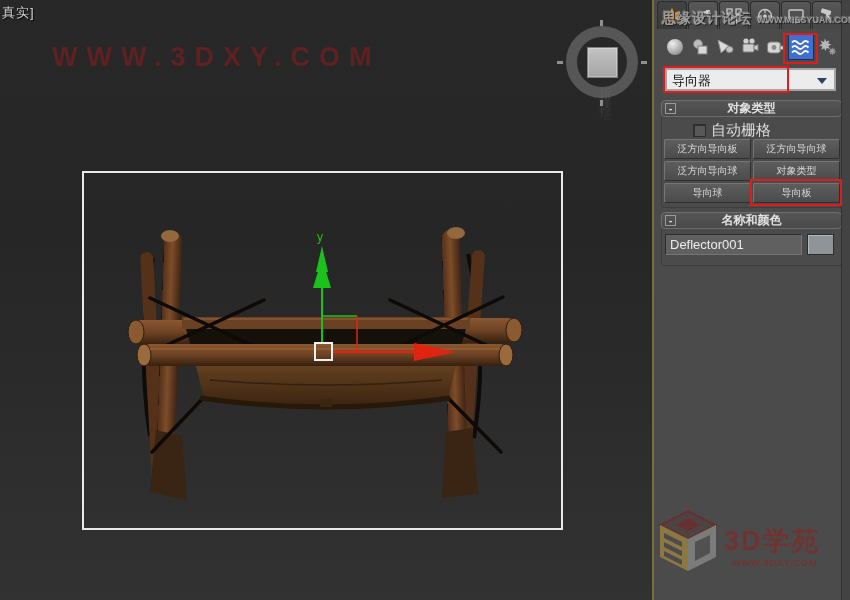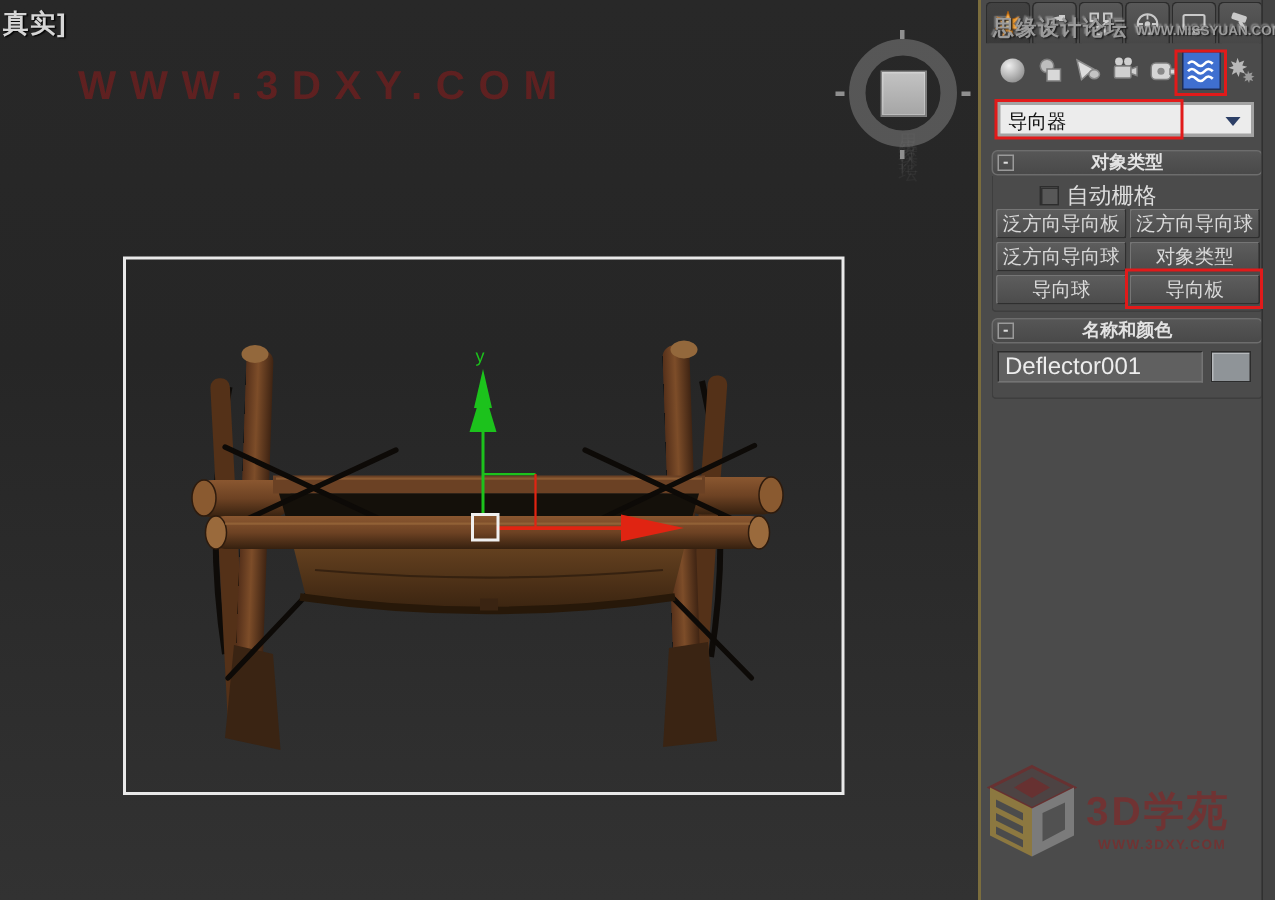--- a/index.html
+++ b/index.html
@@ -3,21 +3,21 @@
 <meta charset="utf-8">
 <style>
   * { margin:0; padding:0; box-sizing:border-box; }
   html,body { width:850px; height:600px; overflow:hidden; background:#222;
     font-family:"Liberation Sans","DejaVu Sans",sans-serif; }
   .stage { position:relative; width:850px; height:600px; }
 
   
   .viewport { position:absolute; left:0; top:0; width:652px; height:600px;
     background:linear-gradient(180deg,#282828 0%, #262626 40%, #323232 100%); }
-  .vp-label { position:absolute; left:2px; top:4px; font-size:17px; font-weight:bold;
+  .vp-label { position:absolute; left:2px; top:4px; font-size:13px; font-weight:normal;
     color:#d6d6d6; text-shadow:1px 1px 1px #000; letter-spacing:1px;text-align:center; }
   .wm-3dxy { position:absolute; left:52px; top:42px; font-size:27px; font-weight:bold;
     letter-spacing:9px; color:rgba(140,28,28,.55); white-space:nowrap; }
   .wm-faint { position:absolute; left:596px; top:78px; font-size:13px; color:rgba(200,200,200,.06);
     writing-mode:vertical-rl; letter-spacing:4px; }
   .safe-frame { position:absolute; left:82px; top:171px; width:481px; height:359px;
     border:2px solid rgba(250,250,250,.92); }
   svg.model, svg.gizmo { position:absolute; left:0; top:0; width:652px; height:600px; }
 
   
@@ -88,28 +88,28 @@
   .ro-body-2 { top:229px; height:37px; }
 
   .chk-row { position:absolute; left:39px; top:121px; display:flex; align-items:center; }
   .checkbox { width:13px; height:13px; background:#585858;
     border:1px solid #2d2d2d; box-shadow:inset 1px 1px 0 rgba(0,0,0,.45); }
   .chk-label { margin-left:5px; color:#dcdcdc; font-size:15px; }
 
   .btn { position:absolute; width:87px; height:20px;
     background:linear-gradient(180deg,#5d5d5d,#4c4c4c);
     border:1px solid; border-color:#757575 #2f2f2f #2f2f2f #757575;
-    border-radius:2px; color:#d9d9d9; font-size:13px; text-align:center;
+    border-radius:2px; color:#d9d9d9; font-size:10px; text-align:center;
     line-height:18px; white-space:nowrap; overflow:hidden; }
   .b-c1 { left:10px; } .b-c2 { left:99px; }
   .b-r1 { top:139px; } .b-r2 { top:161px; } .b-r3 { top:183px; }
 
   .name-input { position:absolute; left:11px; top:234px; width:137px; height:21px;
     background:#606060; border:1px solid; border-color:#2c2c2c #747474 #747474 #2c2c2c;
-    color:#ededed; font-size:16px; padding:0 4px;
+    color:#ededed; font-size:13px; padding:0 4px;
     font-family:"Liberation Sans","DejaVu Sans",sans-serif; }
   .color-swatch { position:absolute; left:153px; top:234px; width:27px; height:21px;
     background:#8f9498; border:1px solid #2c2c2c;
     box-shadow:inset 1px 1px 0 rgba(255,255,255,.35); }
 
   
   .logo-wm { position:absolute; left:2px; top:503px; width:192px; height:90px;
     opacity:.6; pointer-events:none; }
   .logo-title { position:absolute; left:68px; top:20px; font-size:27px; font-weight:bold;
     color:#8a2424; letter-spacing:2px; white-space:nowrap; }

